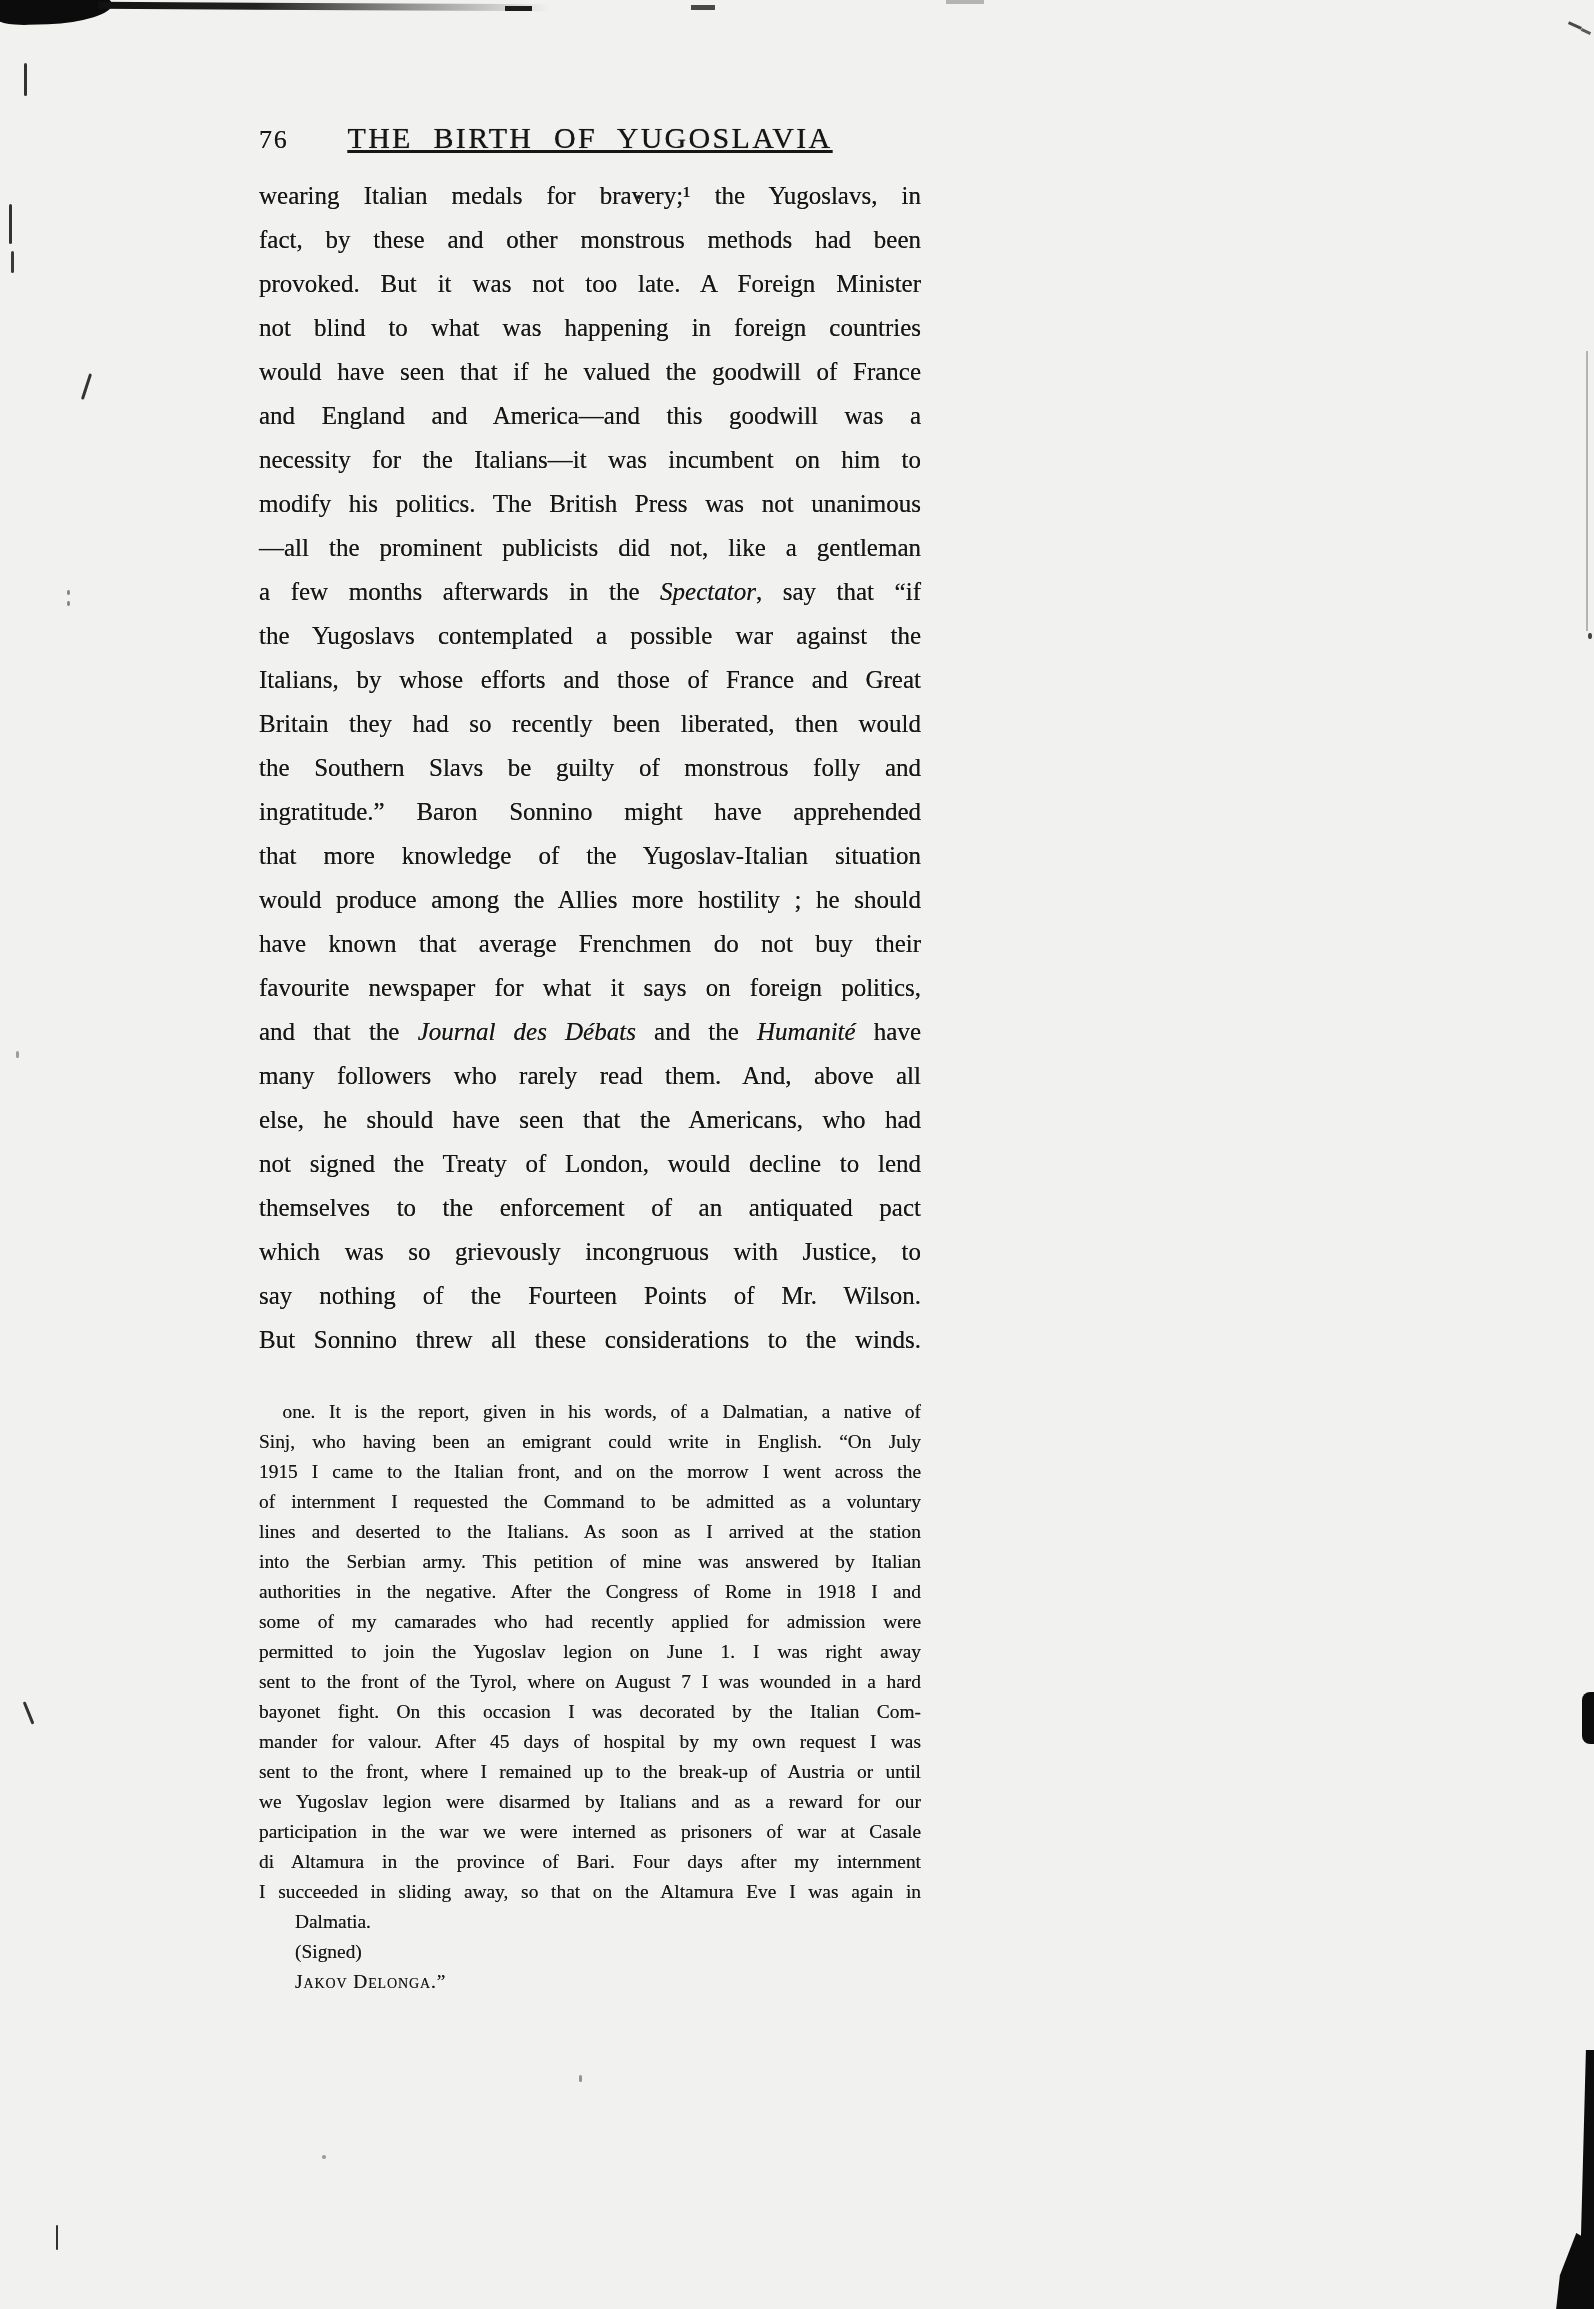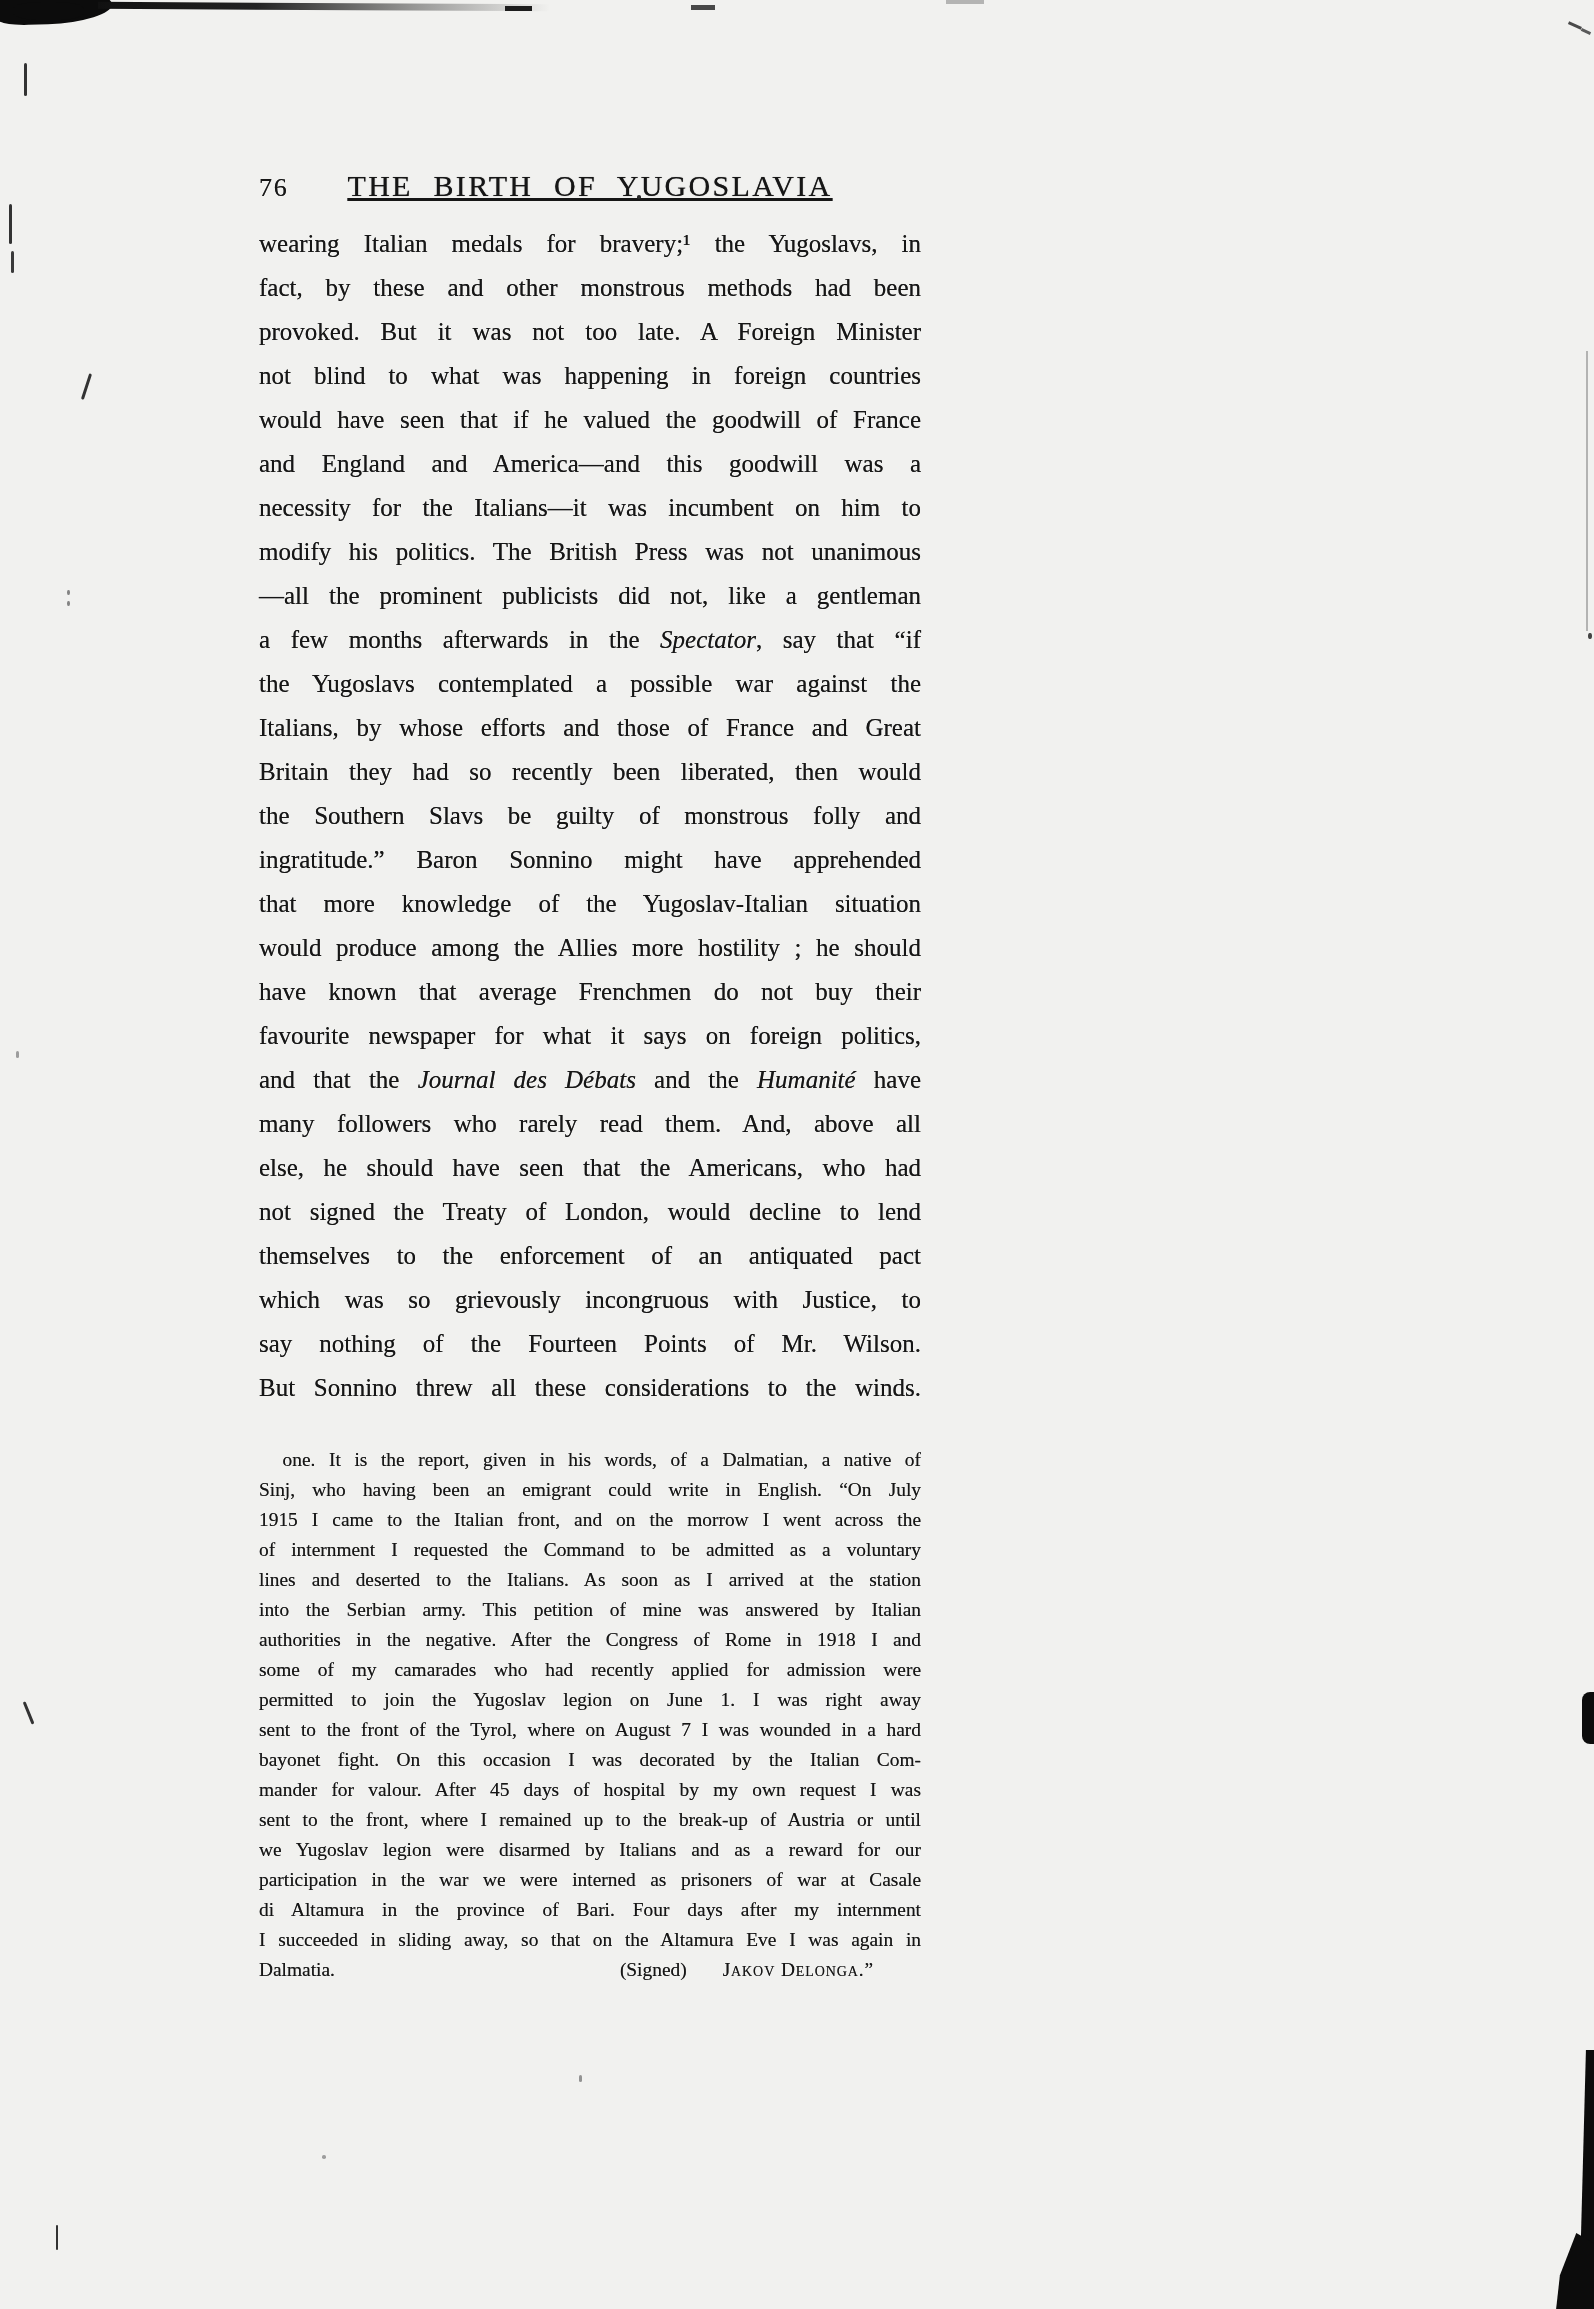--- a/index.html
+++ b/index.html
@@ -9,21 +9,21 @@
     margin:0 auto;
     background:
       radial-gradient(ellipse at 55% 40%, #f4f4f2 0%, #f0f0ee 60%, #ececе9 100%),
       #f1f1ef;
     background-color:#f1f1ef;
     overflow:hidden;
     font-family:"Liberation Serif","DejaVu Serif",serif;
     color:#161616;
   }
   
-  .col{position:absolute;left:259px;width:662px;margin-top:48px;}
+  .col{position:absolute;left:259px;width:662px;}
   #header-row{top:121px;height:38px;}
   #page-number{
     position:absolute;left:0;top:3.6px;
     font-size:26px;letter-spacing:1.8px;
     text-shadow:0 0 0.5px rgba(10,10,10,.65);
   }
   #header-title{
     display:block;text-align:center;
     font-size:30px;letter-spacing:2.3px;word-spacing:11px;
     text-shadow:0 0 0.7px rgba(10,10,10,.8);
@@ -38,21 +38,21 @@
     top:1397px;
     font-size:19.4px;line-height:30px;
     text-shadow:0 0 0.5px rgba(15,15,15,.6);
   }
   .tline{
     text-align:justify;
     text-align-last:justify;
     white-space:normal;
   }
   #footnote .tline:first-child{text-indent:23.5px;}
-  #sig-row{display:flex;align-items:baseline;}
+  #sig-row{display:flex;align-items:baseline;flex-direction:column;}
   #sig-spacer{flex:1;}
   #sig-signed{}
   #sig-name{
     margin-left:36px;margin-right:47px;
     font-variant:small-caps;letter-spacing:0.9px;
   }
   
   .art{position:absolute;background:#0c0c0c;}
   #art-top-blob{left:-7.2px;top:-9px;width:119px;height:33px;border-radius:0 55% 65% 35%;transform:rotate(-2deg);}
   #art-top-blob2{left:12.7px;top:1.8px;width:71px;height:18px;border-radius:40%;}

